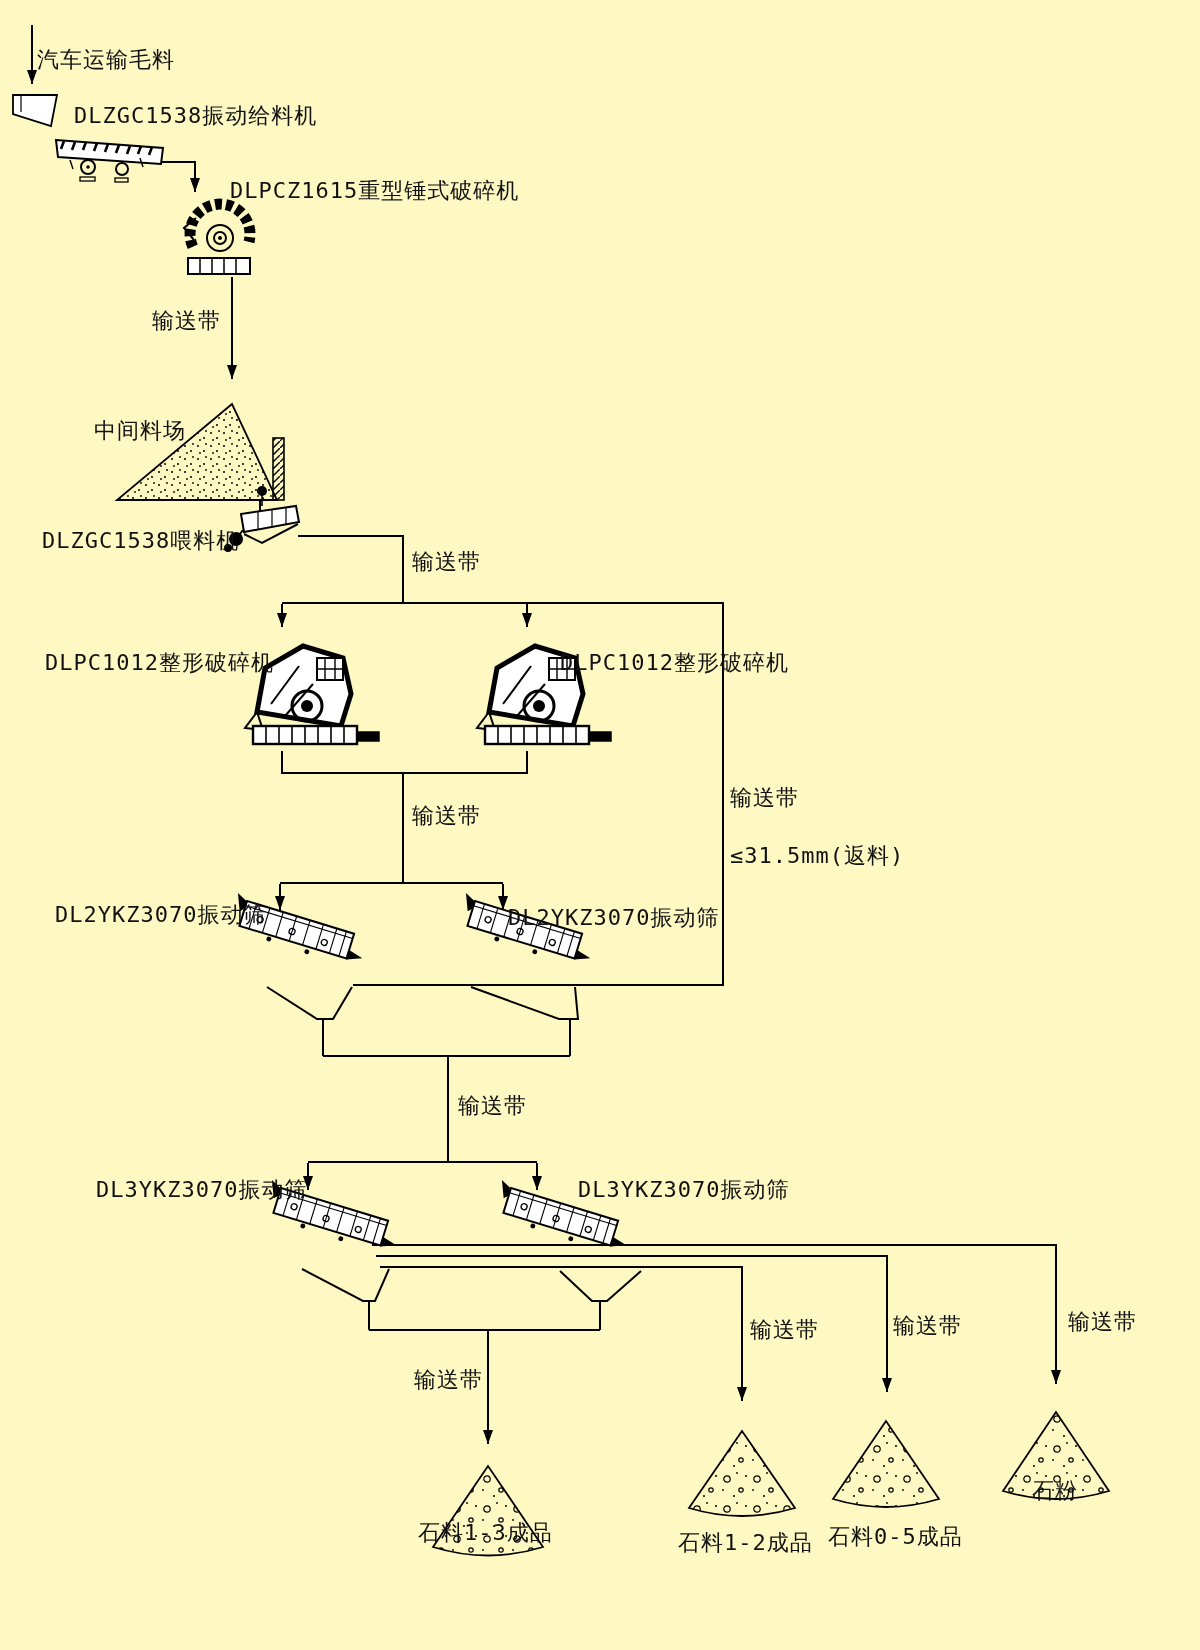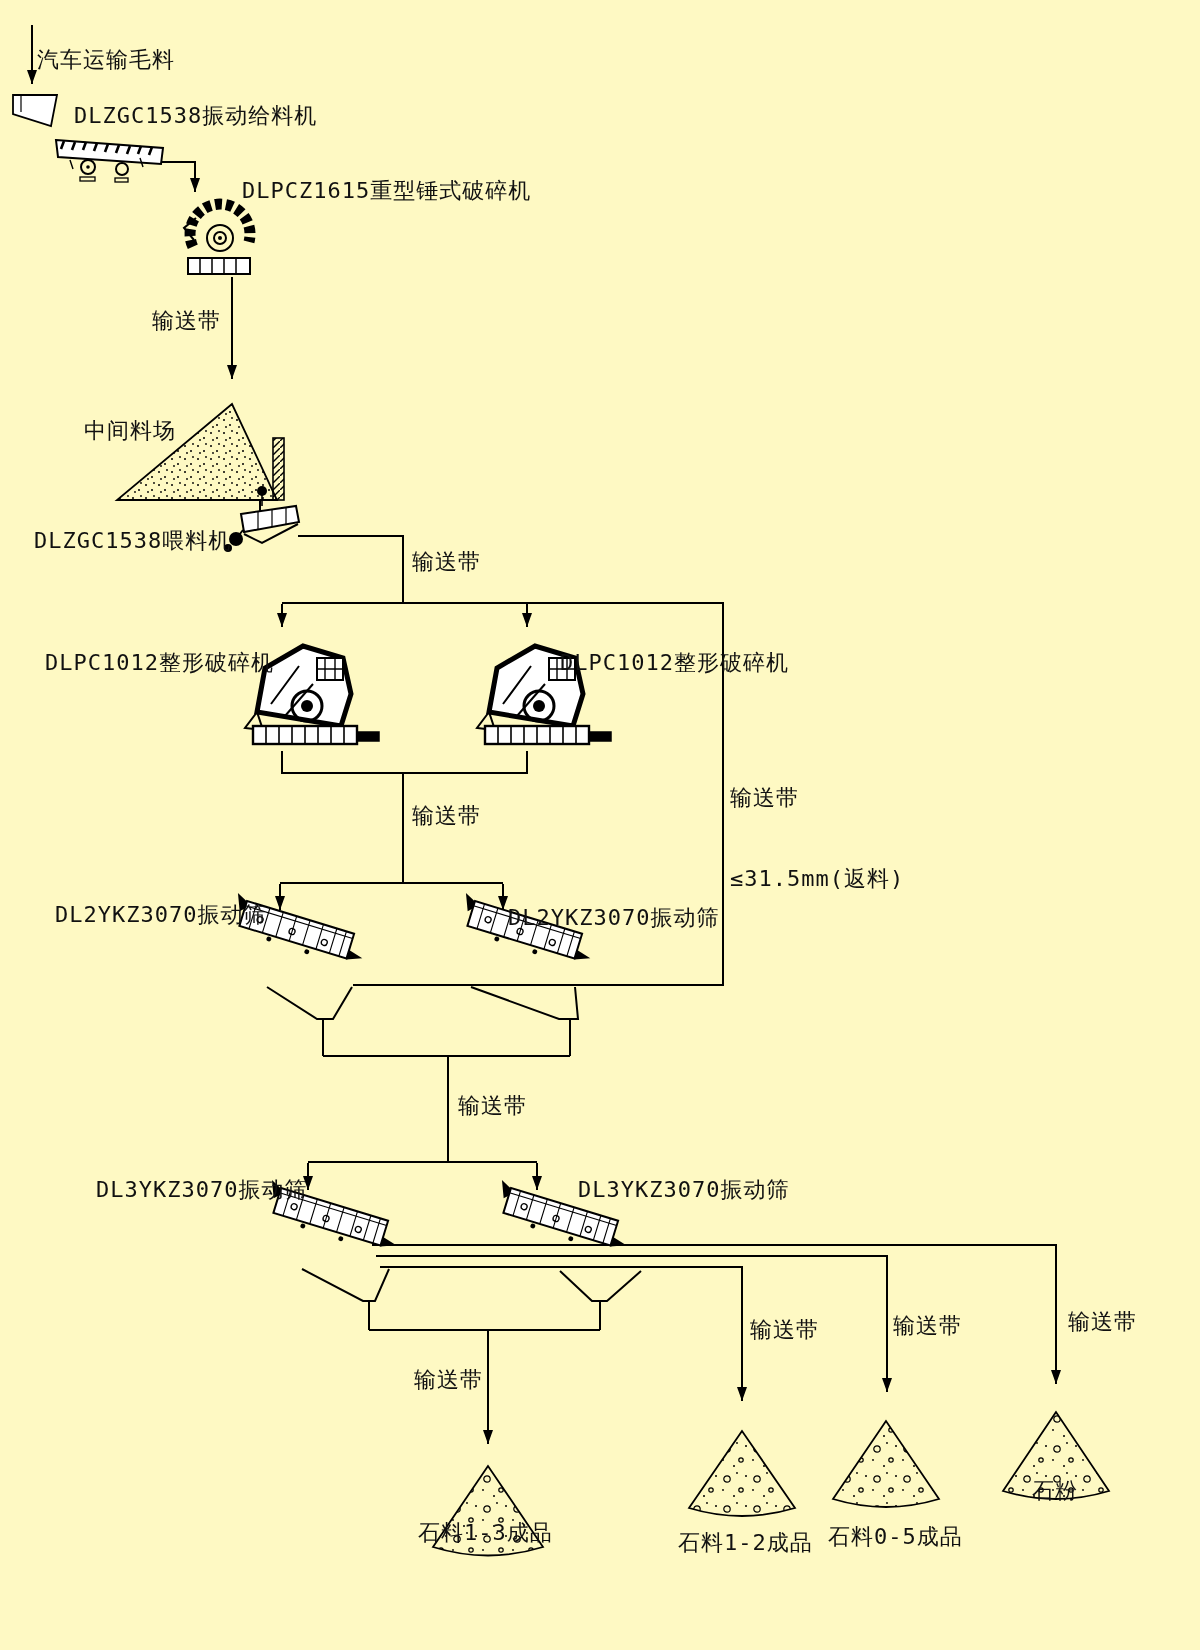--- a/index.html
+++ b/index.html
@@ -167,30 +167,30 @@
   <g stroke="#000" stroke-width="1.8">
     <path d="M488,1466 L433,1547 Q488,1564 543,1547 Z" fill="url(#speckle)"></path>
     <path d="M742,1431 L689,1508 Q742,1524 795,1508 Z" fill="url(#speckle)"></path>
     <path d="M886,1421 L833,1499 Q886,1515 939,1499 Z" fill="url(#speckle)"></path>
     <path d="M1056,1412 L1003,1491 Q1056,1507 1109,1491 Z" fill="url(#speckle)"></path>
   </g>
 </svg>
 
 <div class="lbl" style="left:37px;top:48px">汽车运输毛料</div>
 <div class="lbl" style="left:74px;top:104px">DLZGC1538振动给料机</div>
-<div class="lbl" style="left:242px;top:179px">DLPCZ1615重型锤式破碎机</div>
+<div class="lbl" style="left:230px;top:179px">DLPCZ1615重型锤式破碎机</div>
 <div class="lbl" style="left:152px;top:309px">输送带</div>
-<div class="lbl" style="left:84px;top:419px">中间料场</div>
-<div class="lbl" style="left:34px;top:529px">DLZGC1538喂料机</div>
+<div class="lbl" style="left:94px;top:419px">中间料场</div>
+<div class="lbl" style="left:42px;top:529px">DLZGC1538喂料机</div>
 <div class="lbl" style="left:412px;top:550px">输送带</div>
 <div class="lbl" style="left:45px;top:651px">DLPC1012整形破碎机</div>
 <div class="lbl" style="left:560px;top:651px">DLPC1012整形破碎机</div>
 <div class="lbl" style="left:412px;top:804px">输送带</div>
 <div class="lbl" style="left:730px;top:786px">输送带</div>
-<div class="lbl" style="left:730px;top:867px">≤31.5mm(返料)</div>
+<div class="lbl" style="left:730px;top:844px">≤31.5mm(返料)</div>
 <div class="lbl" style="left:55px;top:903px">DL2YKZ3070振动筛</div>
 <div class="lbl" style="left:508px;top:906px">DL2YKZ3070振动筛</div>
 <div class="lbl" style="left:458px;top:1094px">输送带</div>
 <div class="lbl" style="left:96px;top:1178px">DL3YKZ3070振动筛</div>
 <div class="lbl" style="left:578px;top:1178px">DL3YKZ3070振动筛</div>
 <div class="lbl" style="left:414px;top:1368px">输送带</div>
 <div class="lbl" style="left:750px;top:1318px">输送带</div>
 <div class="lbl" style="left:893px;top:1314px">输送带</div>
 <div class="lbl" style="left:1068px;top:1310px">输送带</div>
 <div class="lbl" style="left:418px;top:1521px">石料1-3成品</div>

